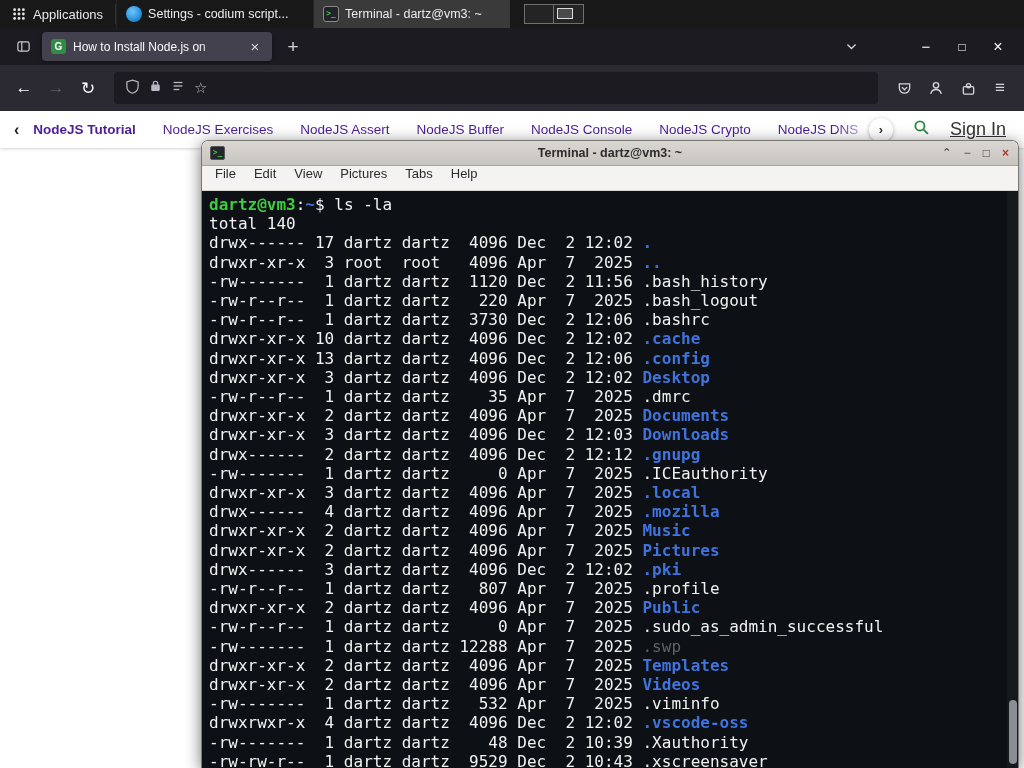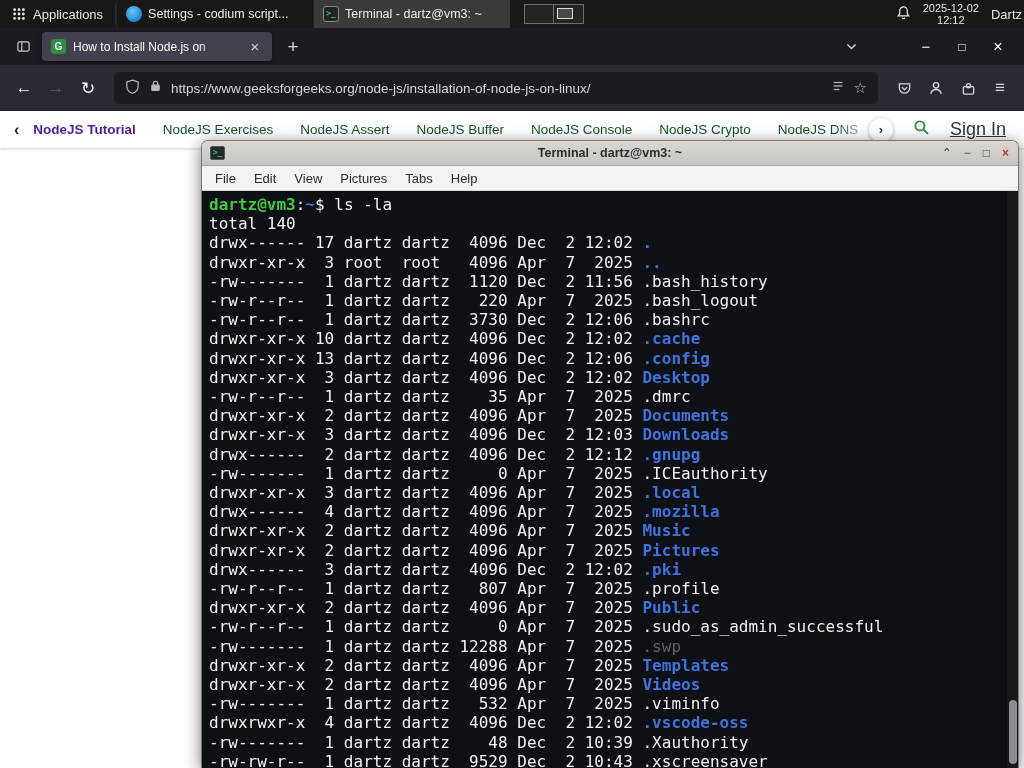--- a/index.html
+++ b/index.html
@@ -72,21 +72,21 @@
   #url-text { flex:1; font-size:13.5px; color:#d6d6de; white-space:nowrap; overflow:hidden; }
   .tb-right { width:32px; height:32px; display:flex; align-items:center; justify-content:center; color:#d4d4dc; }
 
   
   #sitenav {
     position:relative; height:37px; background:#fff; display:flex; align-items:center;
     padding:0 14px; box-shadow:0 1px 3px rgba(0,0,0,.18);
   }
   #scroll-left { font-size:16px; font-weight:bold; color:#222; margin-right:14px; }
   #nav-items { display:flex; gap:27px; overflow:hidden; white-space:nowrap; flex:1; margin-right:150px; }
-  .nav-item { font-size:13.5px; color:#14532d; }
+  .nav-item { font-size:13.5px; color:#4c1d95; }
   .nav-item.first { font-weight:bold; color:#4c1d95; }
   #sitenav-right {
     position:absolute; right:0; top:0; height:100%; display:flex; align-items:center; gap:20px;
     padding:0 18px 0 34px; background:linear-gradient(to right, rgba(255,255,255,0), #fff 22%);
   }
   #scroll-right {
     width:24px; height:24px; border-radius:50%; background:#fff; box-shadow:0 1px 4px rgba(0,0,0,.3);
     display:flex; align-items:center; justify-content:center; font-size:13px; font-weight:bold; color:#333;
   }
   #signin { font-size:18px; color:#333;text-decoration:underline; }
@@ -104,21 +104,21 @@
   }
   #term-app-icon {
     position:absolute; left:8px; width:15px; height:14px; background:#23272d; border:1px solid #555;
     border-radius:2px; color:#3ecb3e; font:bold 8px/12px "DejaVu Sans Mono",monospace; text-align:center;
   }
   #term-title { flex:1; text-align:center; font-size:12.5px; font-weight:bold; color:#2d2d2d; }
   #term-controls { position:absolute; right:9px; display:flex; align-items:center; gap:12px; color:#4a4a4a; }
   #term-controls .tc { font-size:12px; line-height:12px; }
   #term-close { color:var(--accent-close,#b0392e); font-size:14px; font-weight:bold; }
   #term-menubar {
-    height:25px; background:#f4f3f1; border-bottom:1px solid #dbd8d4; display:flex; align-items:center;
+    height:25px; background:#f4f3f1; border-bottom:1px solid #dbd8d4; display:flex; align-items:flex-start;
     padding:0 4px; flex:0 0 25px;
   }
   .menu-item { padding:0 9px; font-size:13px; color:#2b2b2b; }
   #term-body { flex:1; background:var(--terminal-bg,#0d1014); position:relative; overflow:hidden; }
   #term-pre {
     margin:2px; padding:2px 14px 0 5px;
     font-family:"DejaVu Sans Mono","Liberation Mono",monospace;
     font-size:16px; line-height:19.2px; color:var(--terminal-fg,#f2f2f2); white-space:pre;
   }
   .sf { color:var(--terminal-fg,#f2f2f2); }
@@ -162,33 +162,20 @@
           <span class="task-icon icon-terminal">&gt;_</span>
           <span class="task-label">Terminal - dartz@vm3: ~</span>
         </div>
       </div>
     <div id="pager">
       <span class="pager-cell"></span>
       <span class="pager-cell">
           <span class="pager-win"></span>
         </span>
     </div>
-    <div id="tray">
-      <span>
-        <svg width="15" height="15" viewBox="0 0 16 16" fill="none" stroke="#e8e8e8" stroke-width="1.3">
-          <path d="M8 2 a4 4 0 0 1 4 4 v3.2 l1.6 2.3 H2.4 L4 9.2 V6 a4 4 0 0 1 4-4 z"></path>
-          <path d="M6.6 13.5 a1.5 1.5 0 0 0 2.8 0"></path>
-        </svg>
-      </span>
-      <div id="clock">
-        <div>2025-12-02</div>
-        <div>12:12</div>
-      </div>
-      <span id="panel-user">Dartz</span>
-    </div>
   </div>
 
   <div id="browser">
     <div id="tabbar">
       <span class="ff-ico">
         <svg width="15" height="15" viewBox="0 0 16 16" fill="none" stroke="#c9c9d1" stroke-width="1.3">
           <rect x="2" y="3" width="12" height="10" rx="2"></rect>
             <line x1="6.2" y1="3" x2="6.2" y2="13"></line>
         </svg>
       </span>
@@ -219,21 +206,20 @@
           <svg width="15" height="15" viewBox="0 0 16 16" fill="none" stroke="#b9b9c3" stroke-width="1.3">
             <path d="M8 1.2 L14 3.2 V8 C14 11.8 11.2 14.2 8 15.2 C4.8 14.2 2 11.8 2 8 V3.2 Z"></path>
           </svg>
         </span>
         <span>
           <svg width="13" height="14" viewBox="0 0 16 16" fill="none" stroke="#b9b9c3" stroke-width="1.4">
             <rect x="3.5" y="7" width="9" height="6.5" rx="1" fill="#b9b9c3"></rect>
             <path d="M5.3 7 V4.8 a2.7 2.7 0 0 1 5.4 0 V7"></path>
           </svg>
         </span>
-        <span id="url-text">https://www.geeksforgeeks.org/node-js/installation-of-node-js-on-linux/</span>
         <span>
           <svg width="14" height="14" viewBox="0 0 16 16" fill="none" stroke="#b9b9c3" stroke-width="1.5">
             <line x1="3" y1="4" x2="13" y2="4"></line>
               <line x1="3" y1="8" x2="13" y2="8"></line>
               <line x1="3" y1="12" x2="9.5" y2="12"></line>
           </svg>
         </span>
         <span style="font-size:15px;color:#b9b9c3">☆</span>
       </div>
       <span class="tb-right">

